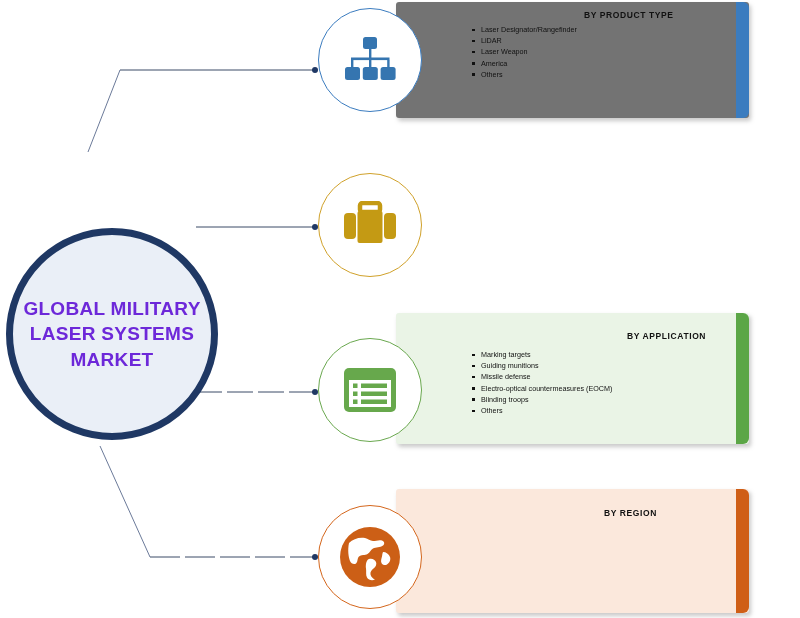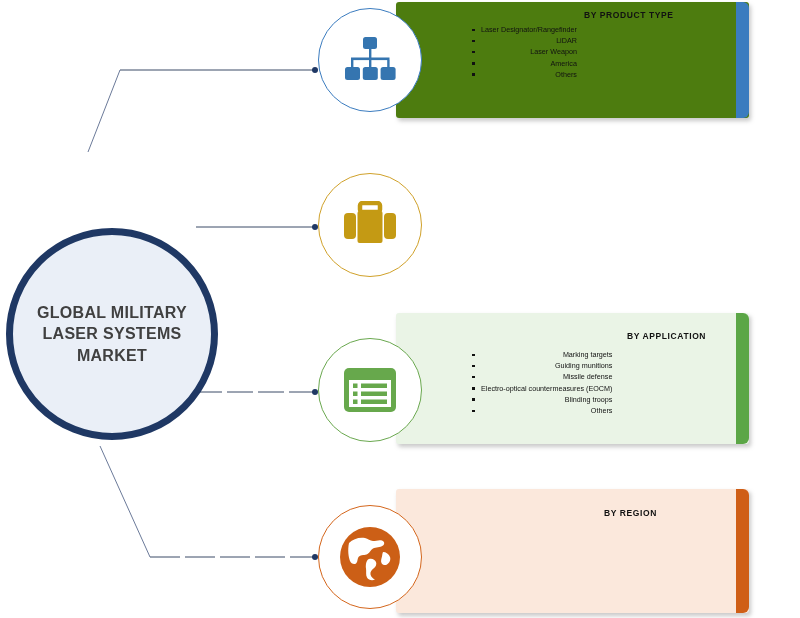--- a/index.html
+++ b/index.html
@@ -29,23 +29,23 @@
     background: #eaeff7;
     border: 7px solid #1f3864;
     box-sizing: border-box;
     display: flex;
     align-items: center;
     justify-content: center;
     text-align: center;
     z-index: 5;
   }
   .hub-label {
-    font-size: 16px;
+    font-size: 19px;
     font-weight: bold;
-    color: #404040;
+    color: #6d28d9;
     letter-spacing: 0.3px;
     line-height: 1.35;
     width: 180px;
   }
 
   
   .connectors {
     position: absolute;
     left: 0;
     top: 0;
@@ -77,21 +77,20 @@
     font-weight: bold;
     color: #111111;
     letter-spacing: 0.6px;
     white-space: nowrap;
   }
   .panel-list {
     position: absolute;
     margin: 0;
     padding: 0;
     list-style: none;
-    text-align: right;
   }
   .panel-list li {
     position: relative;
     font-size: 7.2px;
     color: #111111;
     line-height: 11.2px;
     padding-left: 11px;
     white-space: nowrap;
   }
   .panel-list li::before {
@@ -135,21 +134,21 @@
 
     <path d="M196,392 L316,392" stroke="#3b4a66" stroke-width="1" stroke-dasharray="26 5" fill="none"></path>
     <circle cx="315" cy="392" r="3" fill="#1f3864"></circle>
 
     <path d="M150,557 L316,557" stroke="#3b4a66" stroke-width="1" stroke-dasharray="30 5" fill="none"></path>
     <path d="M150,557 L100,446" stroke="#6b7a99" stroke-width="1" fill="none"></path>
     <circle cx="315" cy="557" r="3" fill="#1f3864"></circle>
   </svg>
 
   <div class="panel" style="left:396px; top:2px; width:353px; height:116px;
-              background:#4d7c0f;">
+              background:#737373;">
     <div class="panel-accent" style="background:#3b7cbf;"></div>
     <div class="panel-title" style="left:188px; top:8px;">BY PRODUCT TYPE</div>
     <ul class="panel-list" style="left:74px; top:22px;">
       <li>Laser Designator/Rangefinder</li>
       <li>LiDAR</li>
       <li>Laser Weapon</li>
       <li>America</li>
       <li>Others</li>
     </ul>
   </div>

